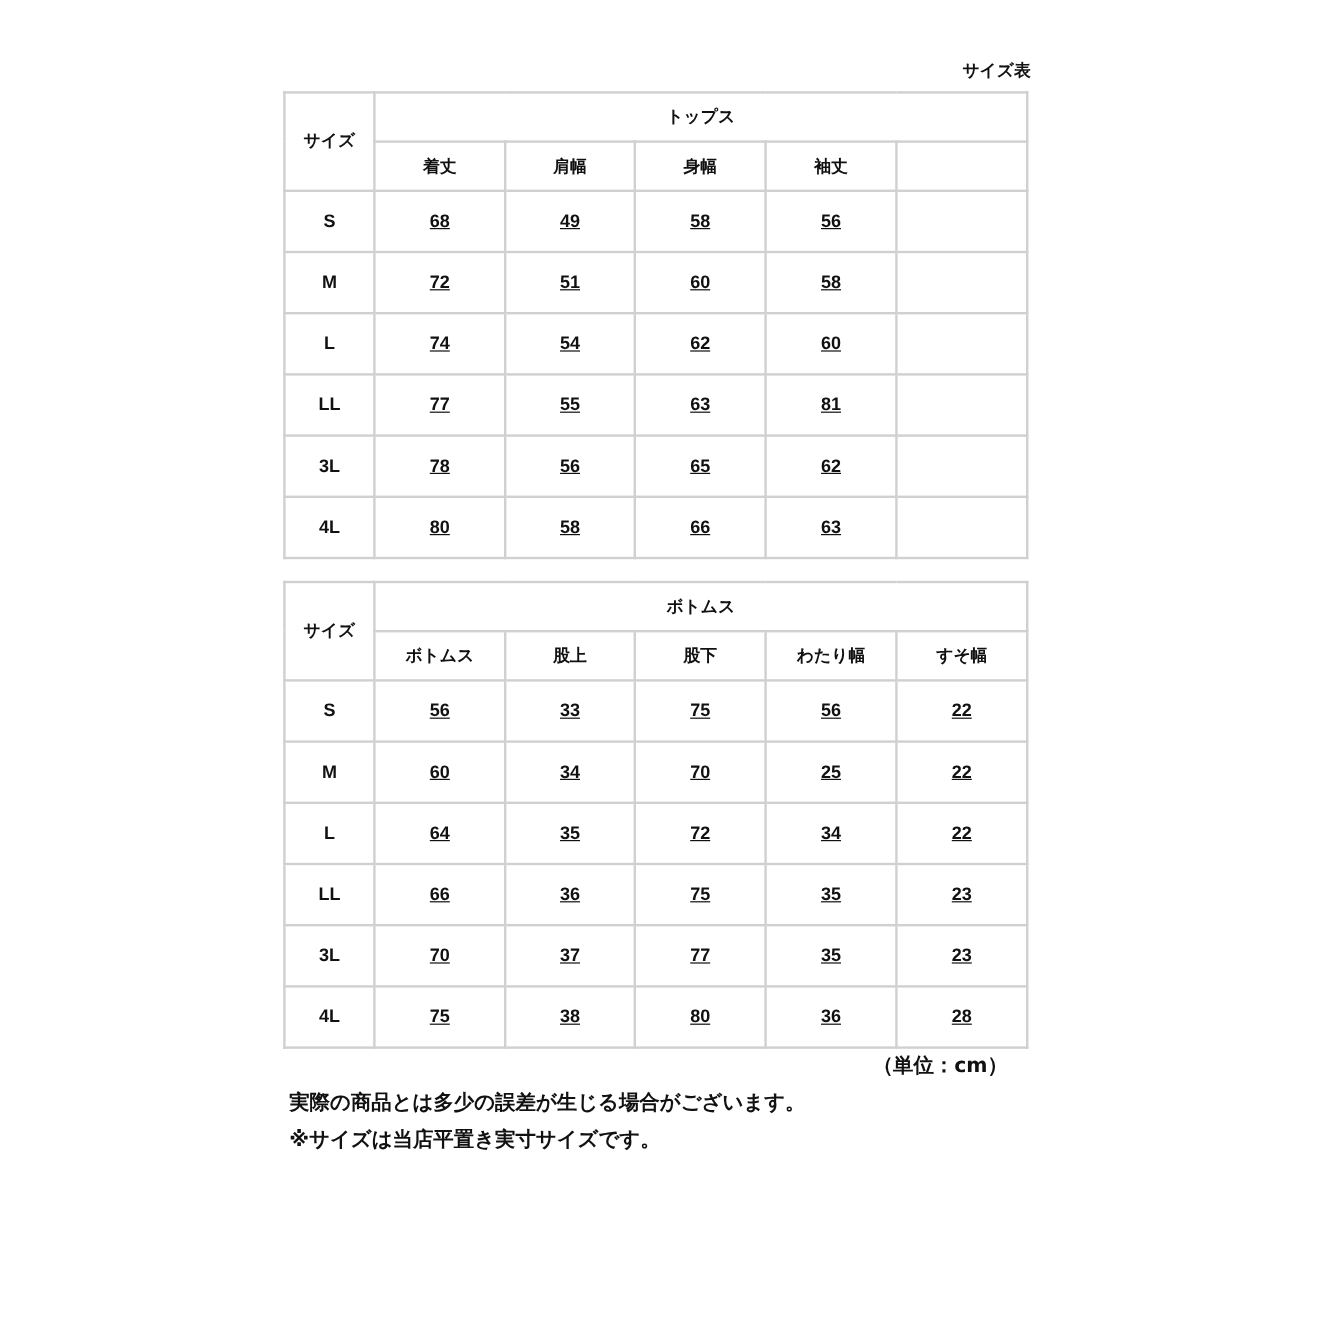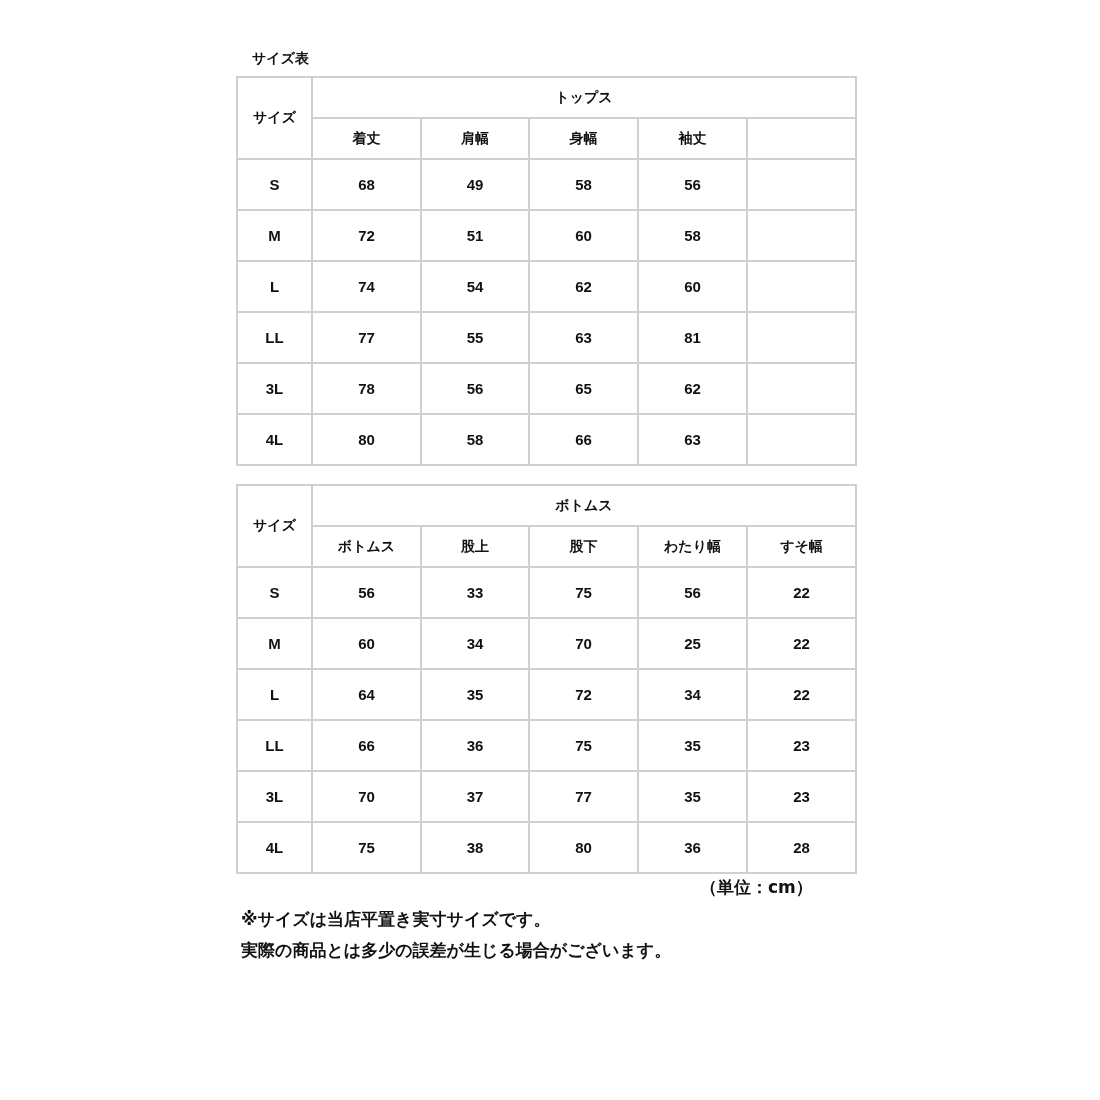--- a/index.html
+++ b/index.html
@@ -11,23 +11,23 @@
       width: 1100px;
       height: 1100px;
       position: relative;
       font-family: "DejaVu Sans", "Liberation Sans", sans-serif;
       color: #111111;
       overflow: hidden;
     }
     .title {
       position: absolute;
       top: 50px;
-      left: 252px;
+      left: 241px;
       width: 618px;
-      text-align: left;
+      text-align: right;
       font-size: 14px;
       font-weight: bold;
     }
     table.size-table {
       position: absolute;
       left: 236px;
       width: 619px;
       border-collapse: collapse;
       table-layout: fixed;
       font-size: 14px;
@@ -40,30 +40,32 @@
       padding: 0;
       font-weight: bold;
     }
     #tops-table { top: 76px; }
     #bottoms-table { top: 484px; }
     tr.hdr-row { height: 41px; }
     tr.data-row { height: 51px; }
     td.num {
       font-family: "Liberation Sans", sans-serif;
       font-size: 15px;
+      text-decoration: underline;
     }
     td.size-label {
       font-family: "Liberation Sans", sans-serif;
       font-size: 15px;
     }
     .unit {
       position: absolute;
       top: 876px;
       left: 700px;
       width: 140px;
+      text-align: right;
       font-size: 17px;
       font-weight: bold;
     }
     .notes {
       position: absolute;
       top: 904px;
       left: 241px;
       font-size: 17px;
       font-weight: bold;
       line-height: 31px;
@@ -215,15 +217,15 @@
     <td class="num">80</td>
     <td class="num">36</td>
     <td class="num">28</td>
   </tr>
 </tbody>
   </table>
 
 <div class="unit">（単位：cm）</div>
 
 <div class="notes">
+  <div>実際の商品とは多少の誤差が生じる場合がございます。</div>
   <div>※サイズは当店平置き実寸サイズです。</div>
-  <div>実際の商品とは多少の誤差が生じる場合がございます。</div>
 </div>
 
 </body></html>

